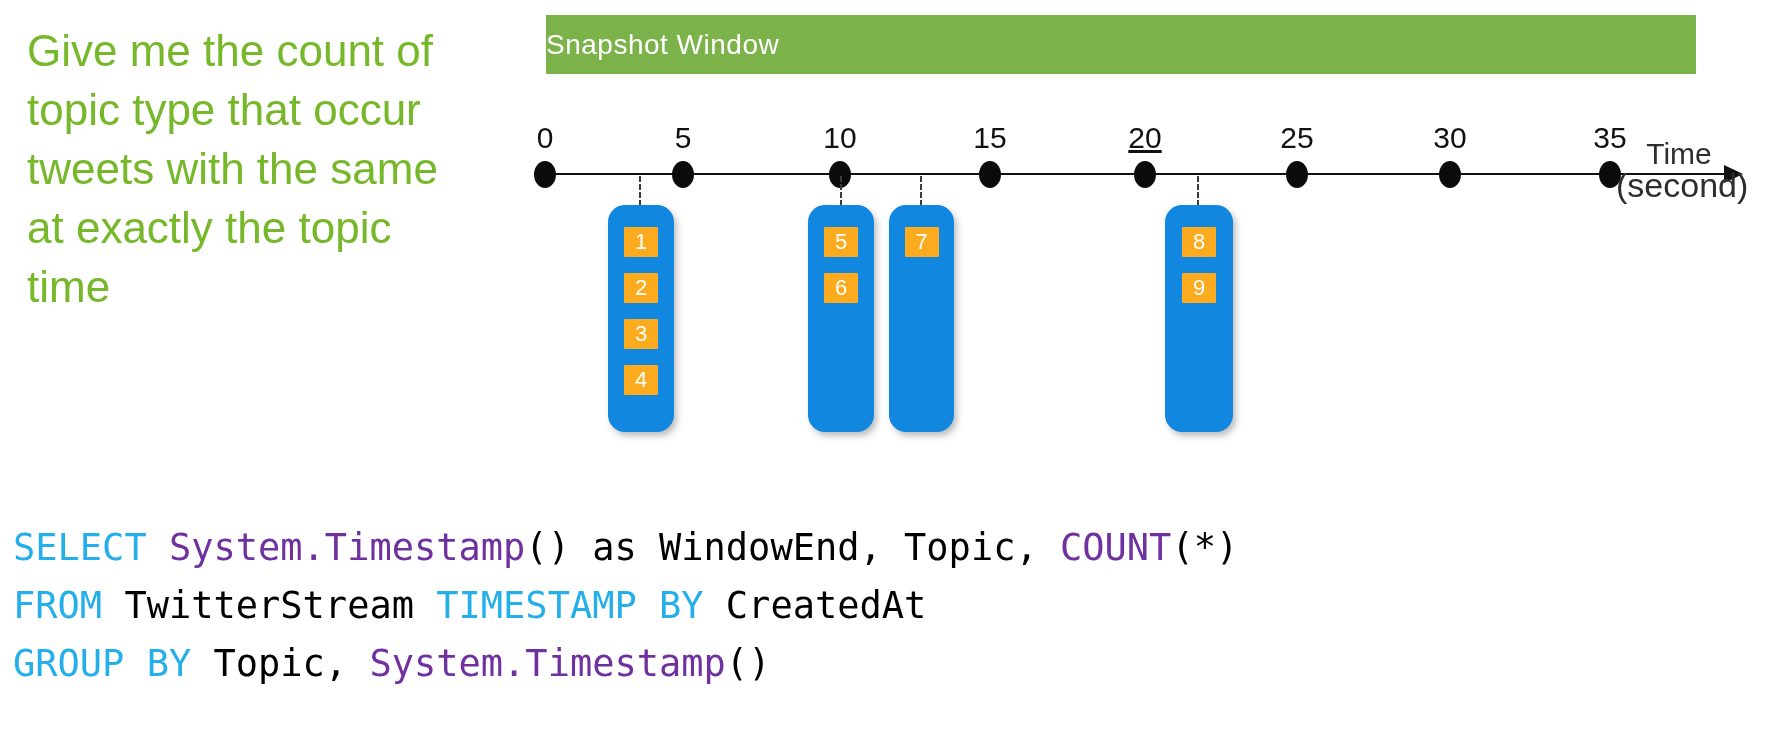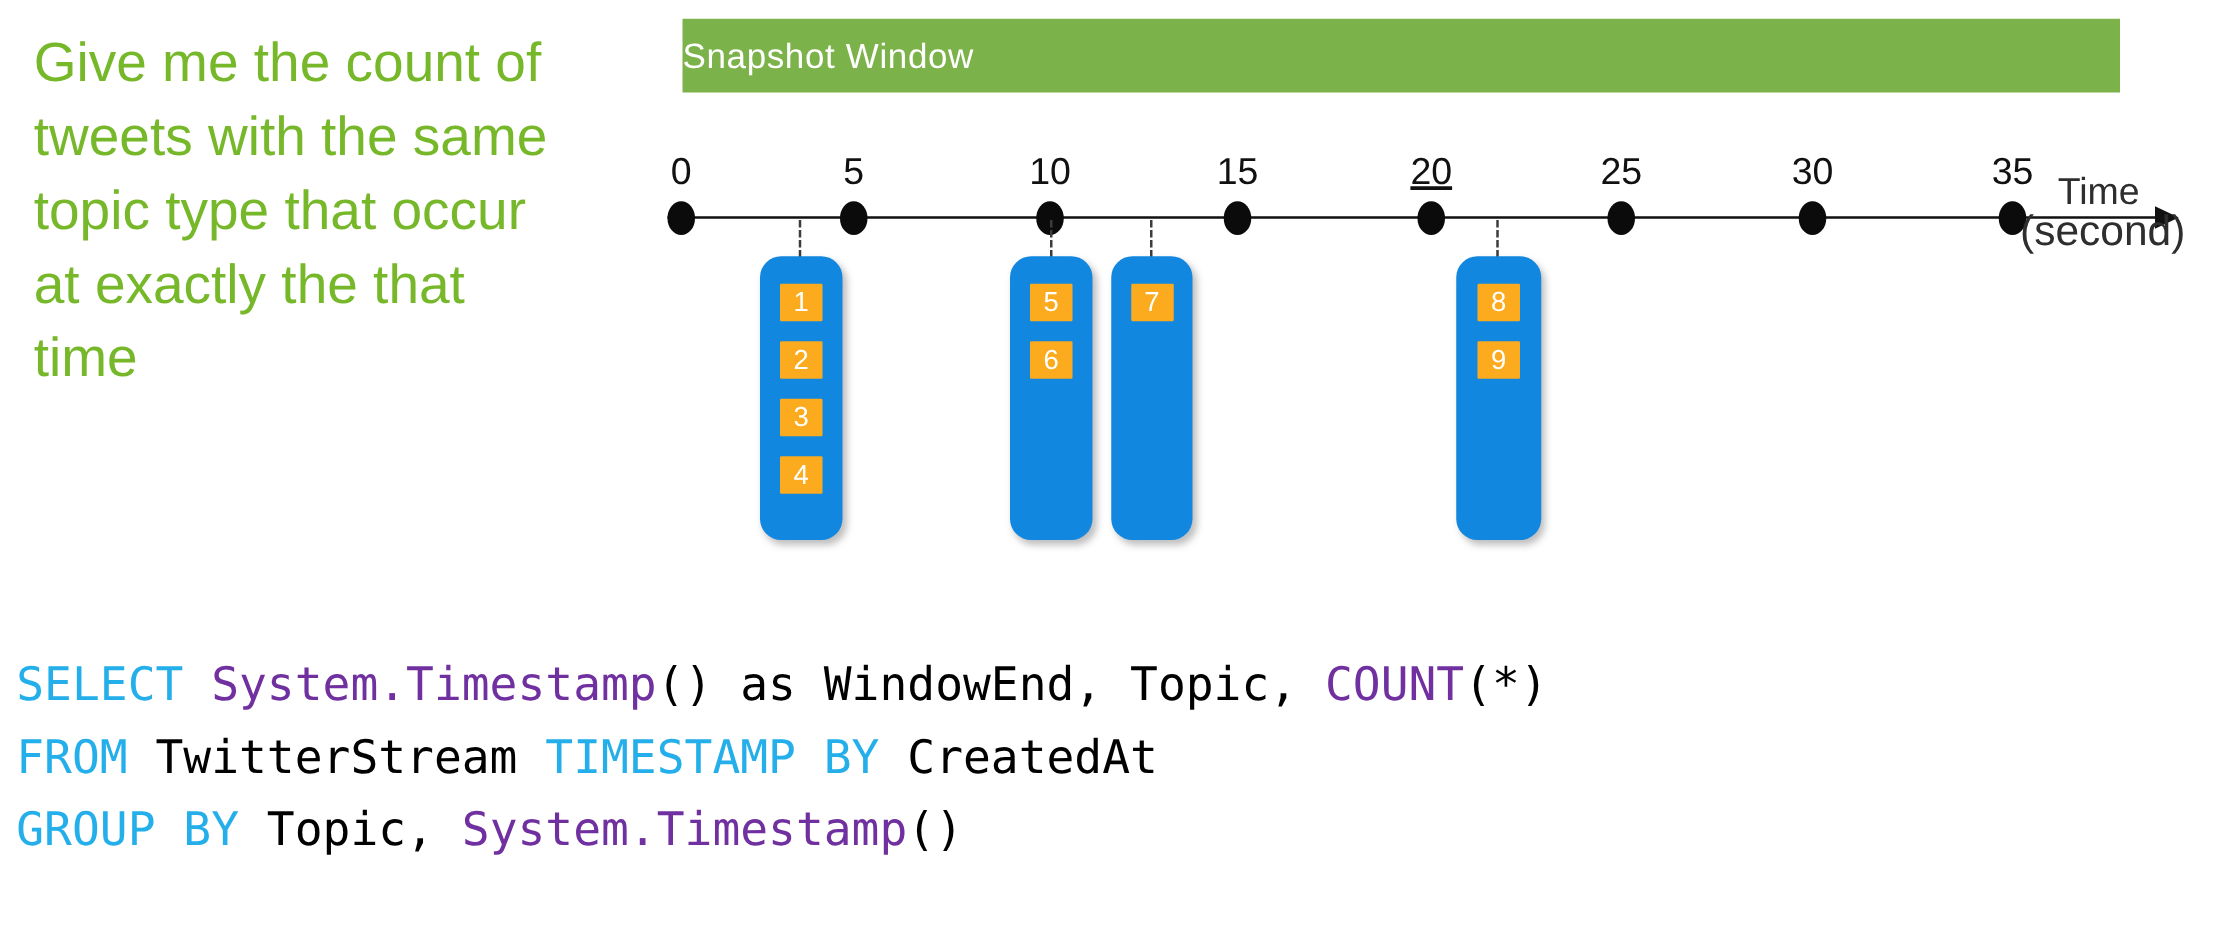--- a/index.html
+++ b/index.html
@@ -133,23 +133,23 @@
   .tok-fn    { color: var(--codePurple); }
   .tok-plain { color: #000000; }
 </style>
 </head>
 <body>
 
 <div class="stage">
 
   <div class="prompt" id="prompt">
       <div>Give me the count of</div>
+      <div>topic type that occur</div>
       <div>tweets with the same</div>
-      <div>topic type that occur</div>
-      <div>at exactly the that</div>
+      <div>at exactly the topic</div>
       <div>time</div>
     </div>
 
   <div class="banner">
     <span>Snapshot Window</span>
   </div>
 
   <div class="tl-line"></div>
   <div class="tl-arrow"></div>
   <div id="ticks">

